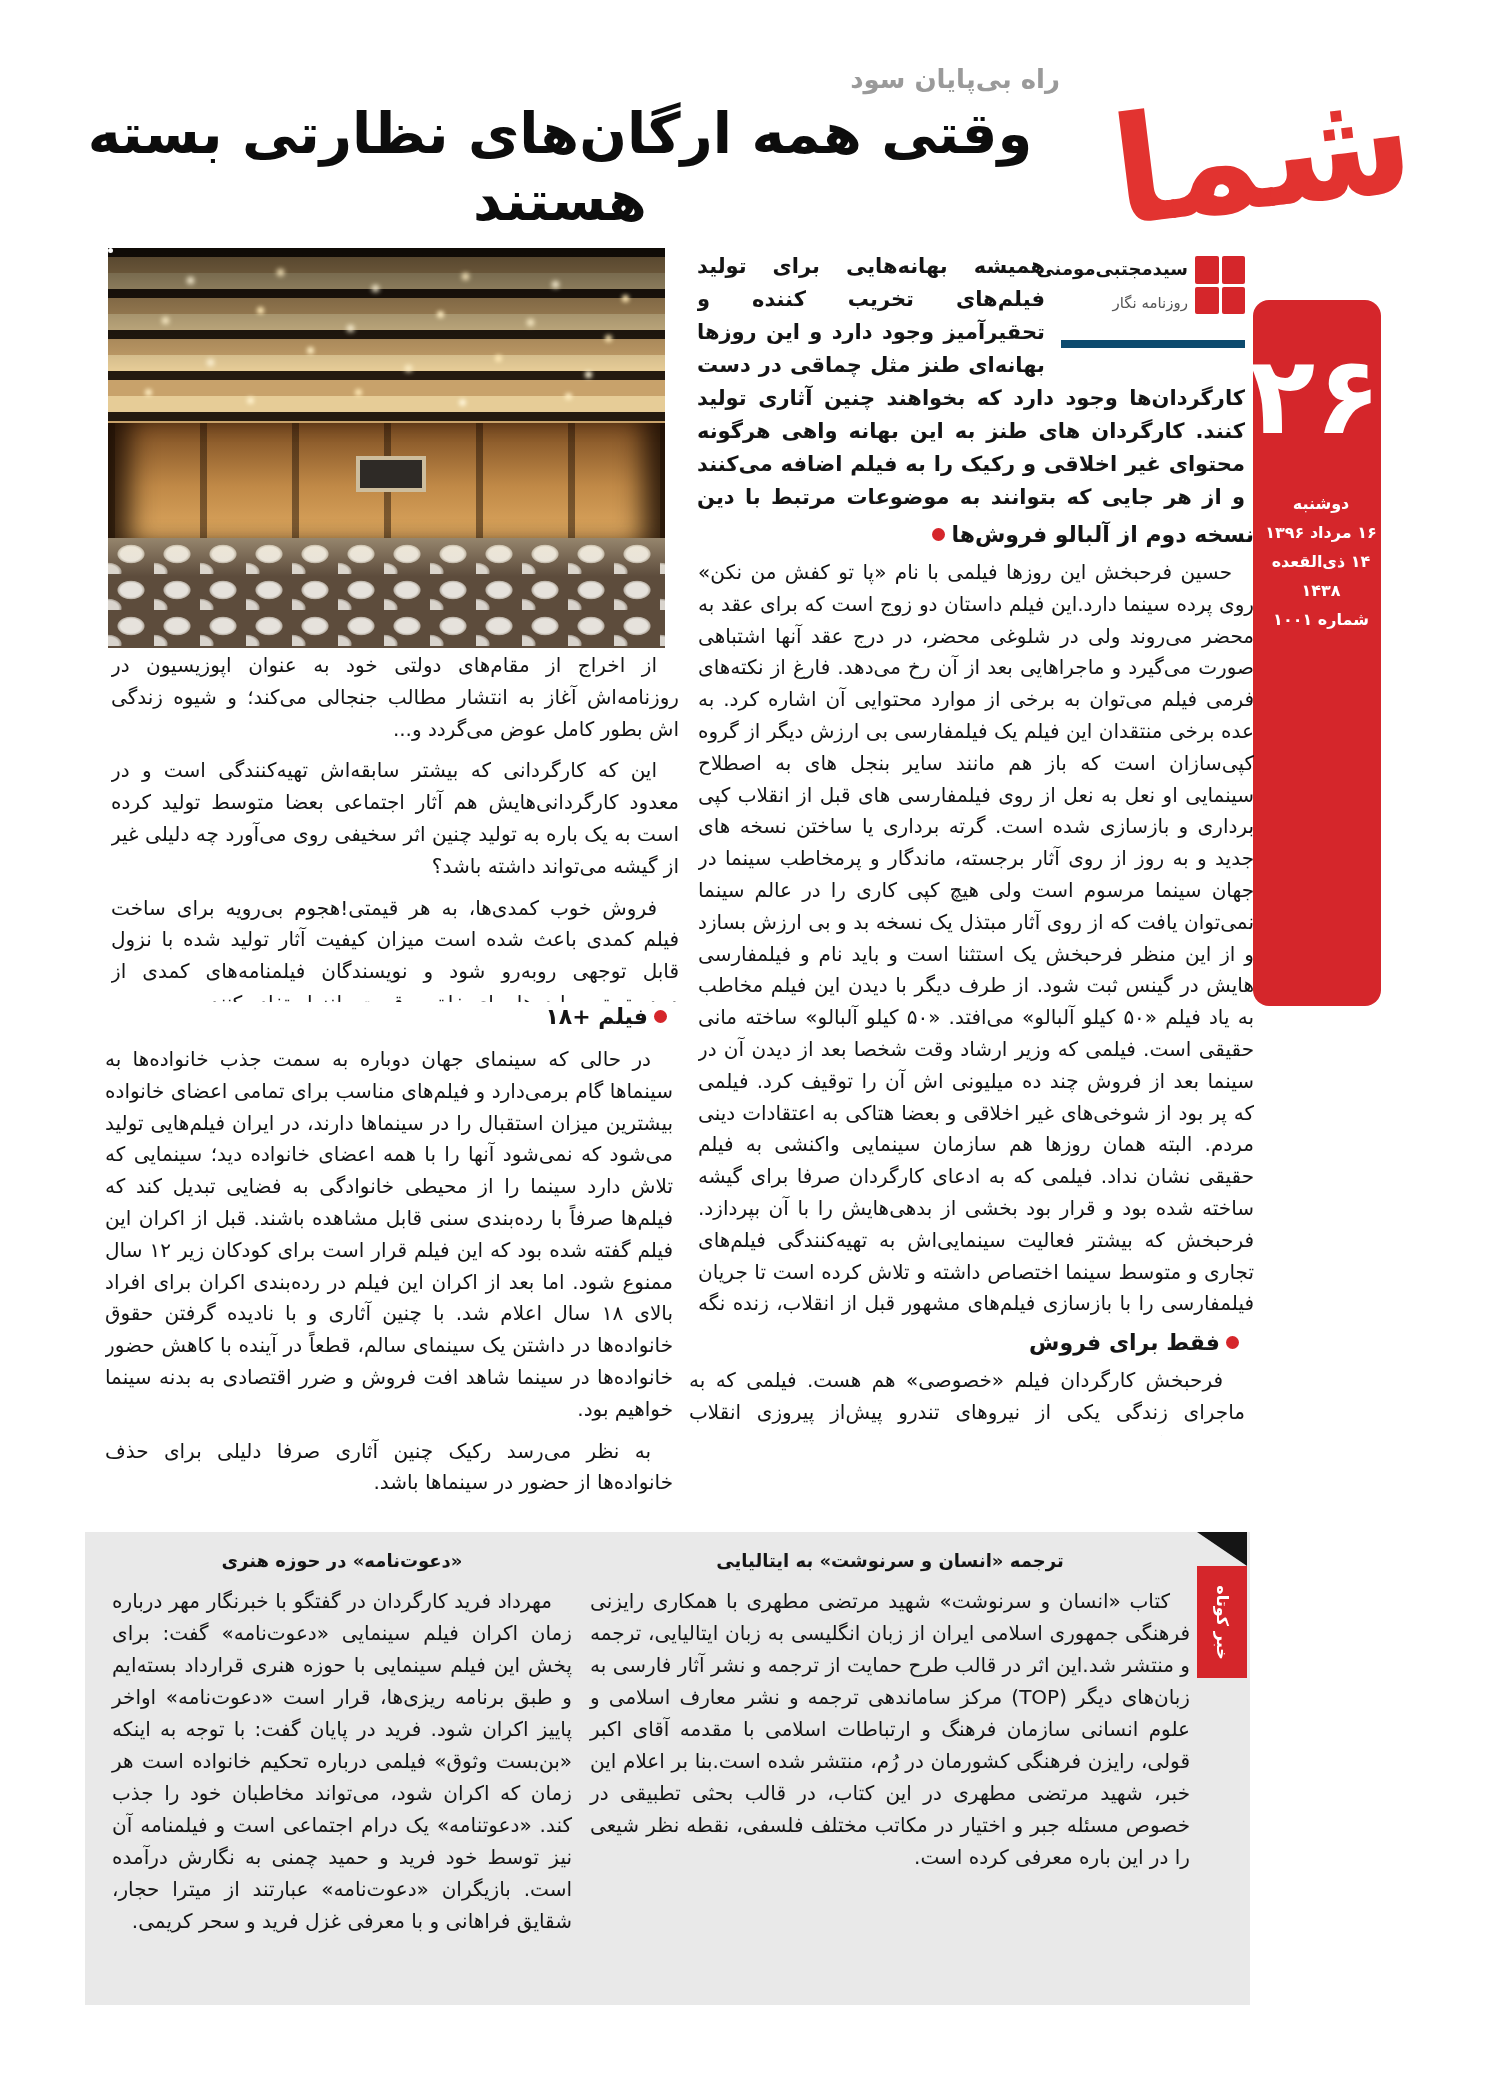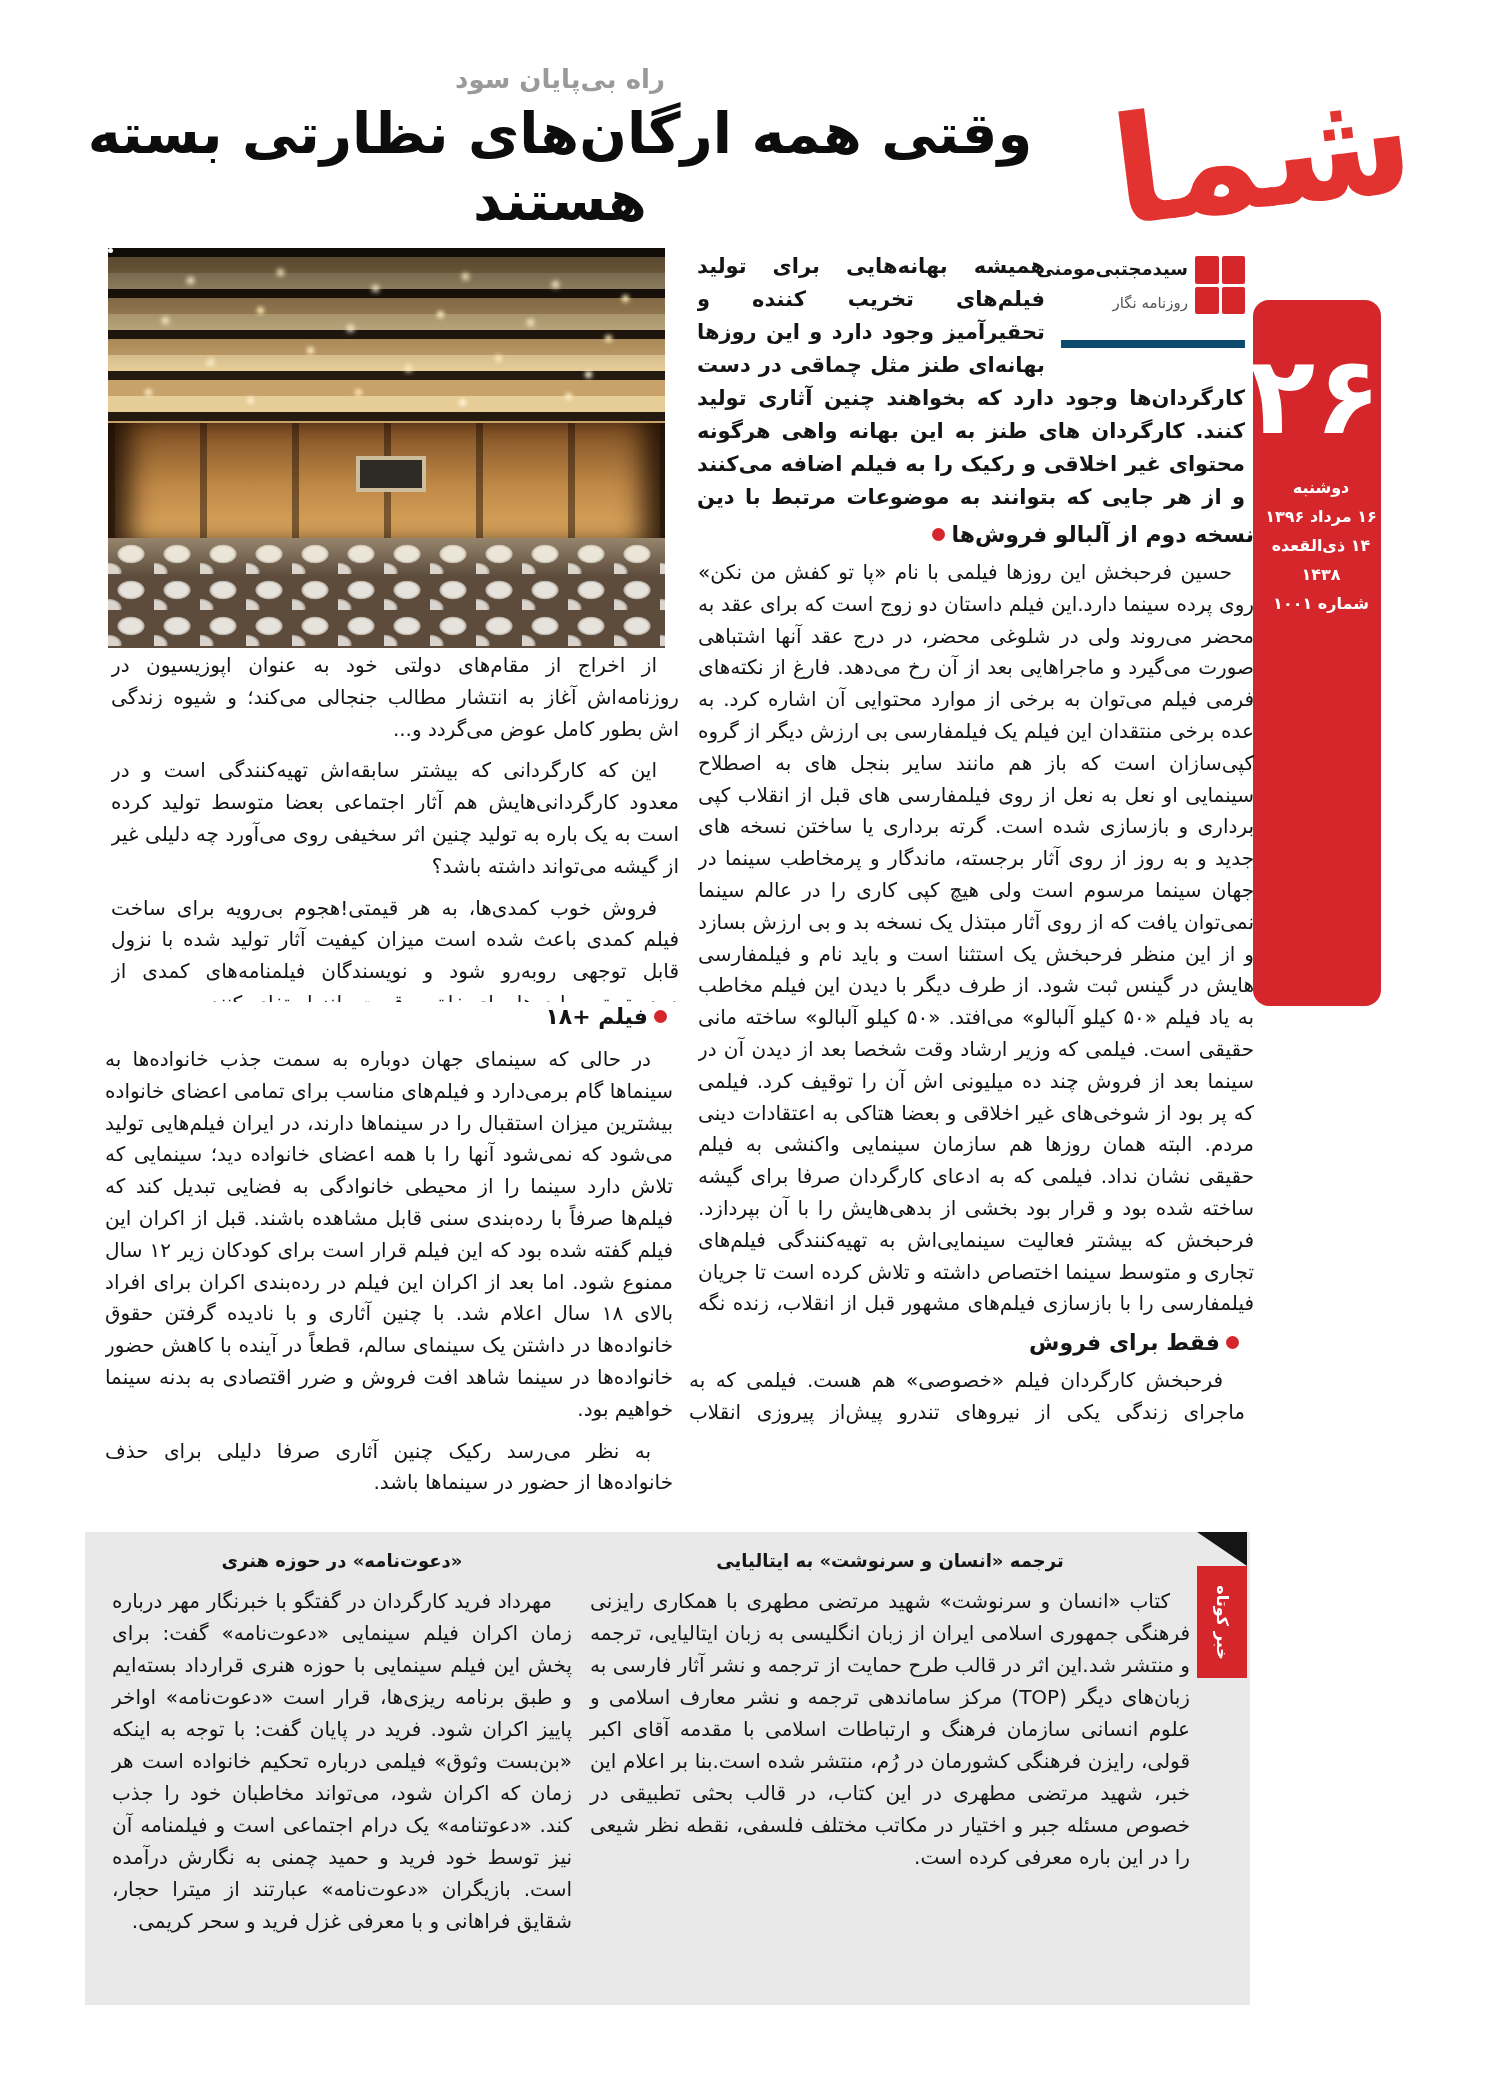--- a/index.html
+++ b/index.html
@@ -4,40 +4,40 @@
 <style>
   html,body{margin:0;padding:0;background:#cfcfcf;}
   .page{
     position:relative; width:1500px; height:2081px; margin:0 auto;
     background:#ffffff; direction:rtl; overflow:hidden;
     font-family:"DejaVu Sans", sans-serif; color:#151515;
   }
   
   .kicker{
     position:absolute; left:60px; top:64px; width:1000px;
-    text-align:center; font-size:26px; font-weight:bold; color:#9a9a9a;
+    text-align:right; font-size:26px; font-weight:bold; color:#9a9a9a;
   }
   .headline{
     position:absolute; left:30px; top:100px; width:1060px; margin:0;
     text-align:center; font-size:56px; font-weight:bold; color:#0d0d0d;
     letter-spacing:-1px; line-height:1.2;
   }
   
   .logo{
     position:absolute; left:1238px; top:18px; width:175px; height:270px;
     color:#e23330; font-size:148px; font-weight:bold; line-height:260px;
     text-align:center; transform:rotate(-7deg);
   }
   .datebox{
     position:absolute; left:1253px; top:300px; width:120px; height:706px;
     background:#d5262b; border-radius:16px; color:#fff; text-align:center;padding-left:8px;
   }
   .daynum{font-size:108px; font-weight:bold; margin-top:28px; line-height:1.25;}
   .dateline{font-size:16px; font-weight:bold; line-height:29px;}
-  .datelines{margin-top:10px;}
+  .datelines{margin-top:26px;}
   
   .photo{position:absolute; left:108px; top:248px; width:557px; height:400px; overflow:hidden; background:#3a2a1c;}
   .ph-ceiling{
     position:absolute; left:0; right:0; top:0; height:175px;
     background:
       linear-gradient(180deg, rgba(0,0,0,.6), rgba(0,0,0,0) 70%),
       repeating-linear-gradient(180deg, #241a10 0 9px, #c8a26b 9px 25px, #e6cc97 25px 41px);
   }
   .ph-lights{
     position:absolute; top:0; left:0; width:5px; height:5px; border-radius:50%; background:#fff;

